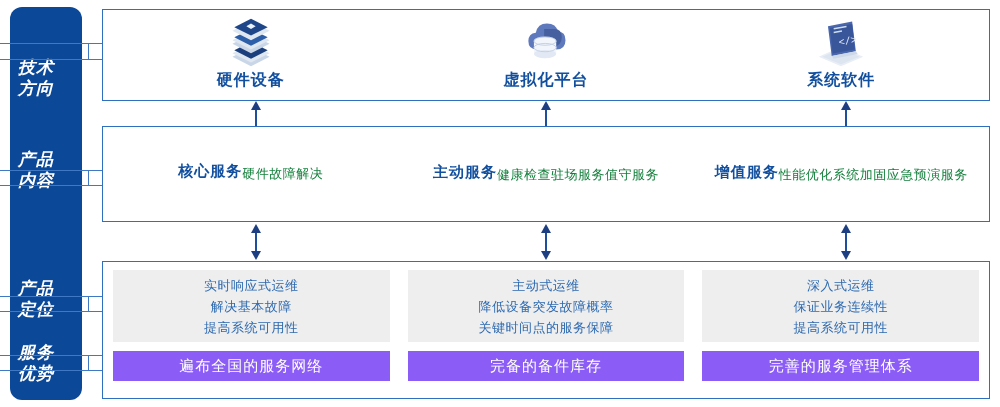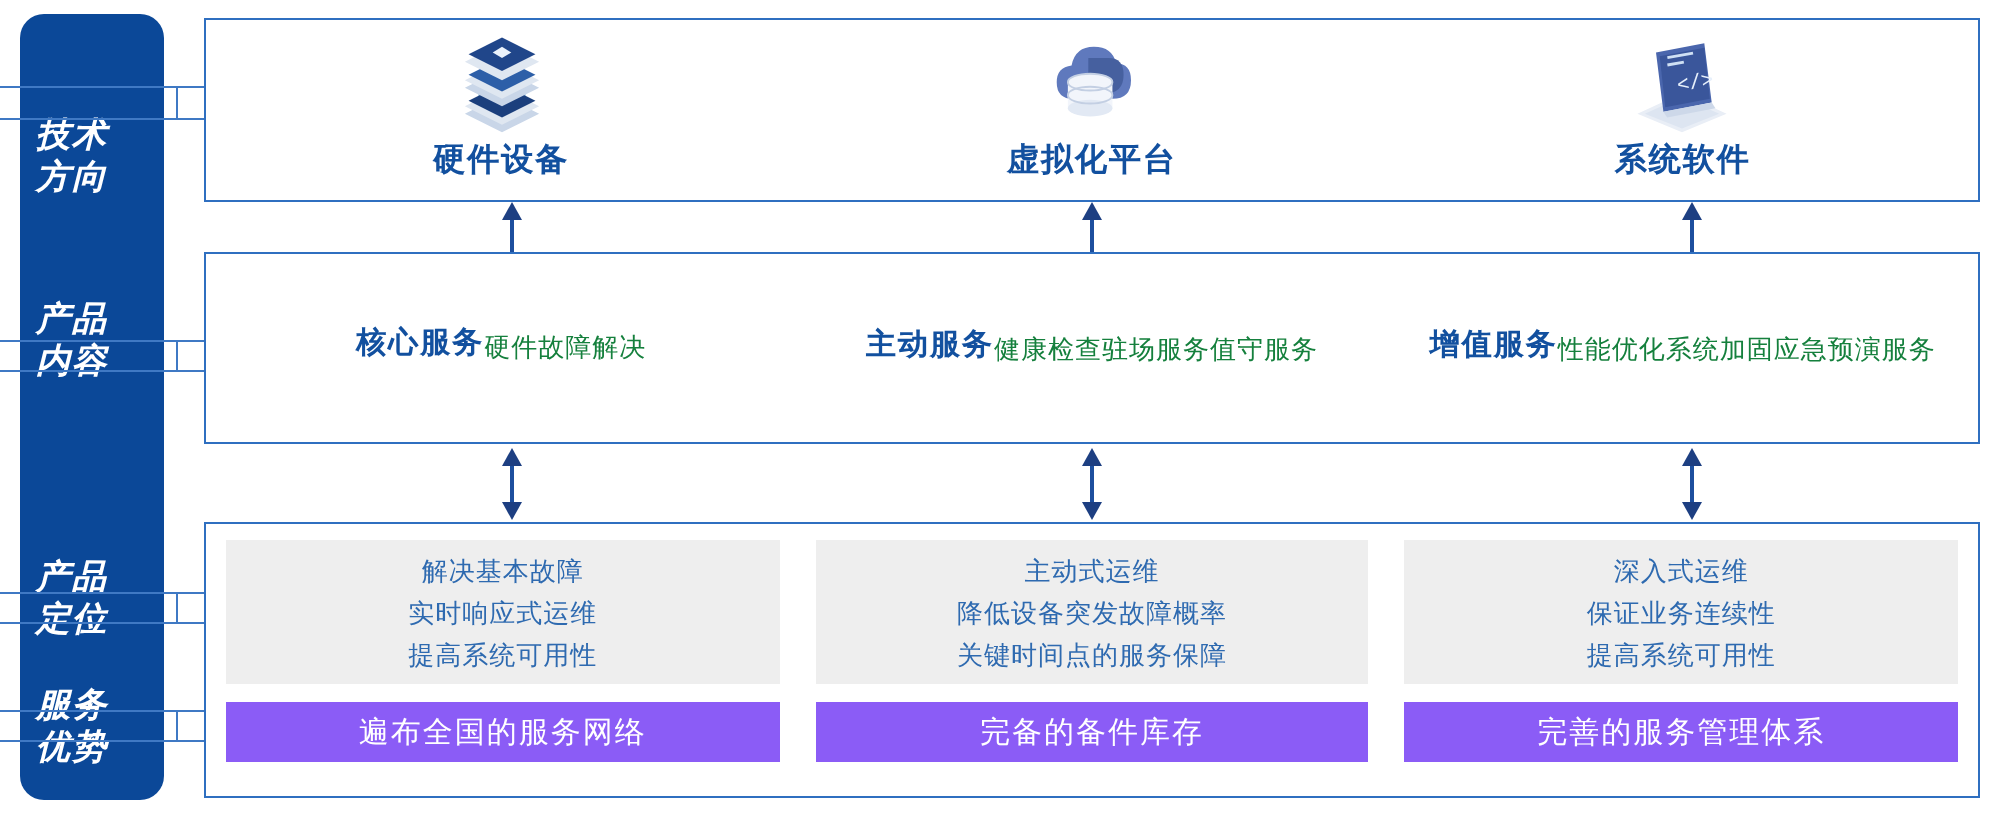--- a/index.html
+++ b/index.html
@@ -307,22 +307,22 @@
     <line x1="7" y1="8" x2="7" y2="28" stroke="#1d4f9e" stroke-width="2"></line>
     <polygon points="7,0 12,9 2,9" fill="#1d3f82"></polygon>
     <polygon points="7,36 12,27 2,27" fill="#1d3f82"></polygon>
   </svg>
 
   <div class="panel" id="panel-bottom">
     <div class="bottom-row">
 
       <div class="bottom-col">
         <div class="gray-box">
+          <div class="gray-line">实时响应式运维</div>
           <div class="gray-line">解决基本故障</div>
-          <div class="gray-line">实时响应式运维</div>
           <div class="gray-line">提高系统可用性</div>
         </div>
         <div class="blue-bar">遍布全国的服务网络</div>
       </div>
 
       <div class="bottom-col">
         <div class="gray-box">
           <div class="gray-line">主动式运维</div>
           <div class="gray-line">降低设备突发故障概率</div>
           <div class="gray-line">关键时间点的服务保障</div>

